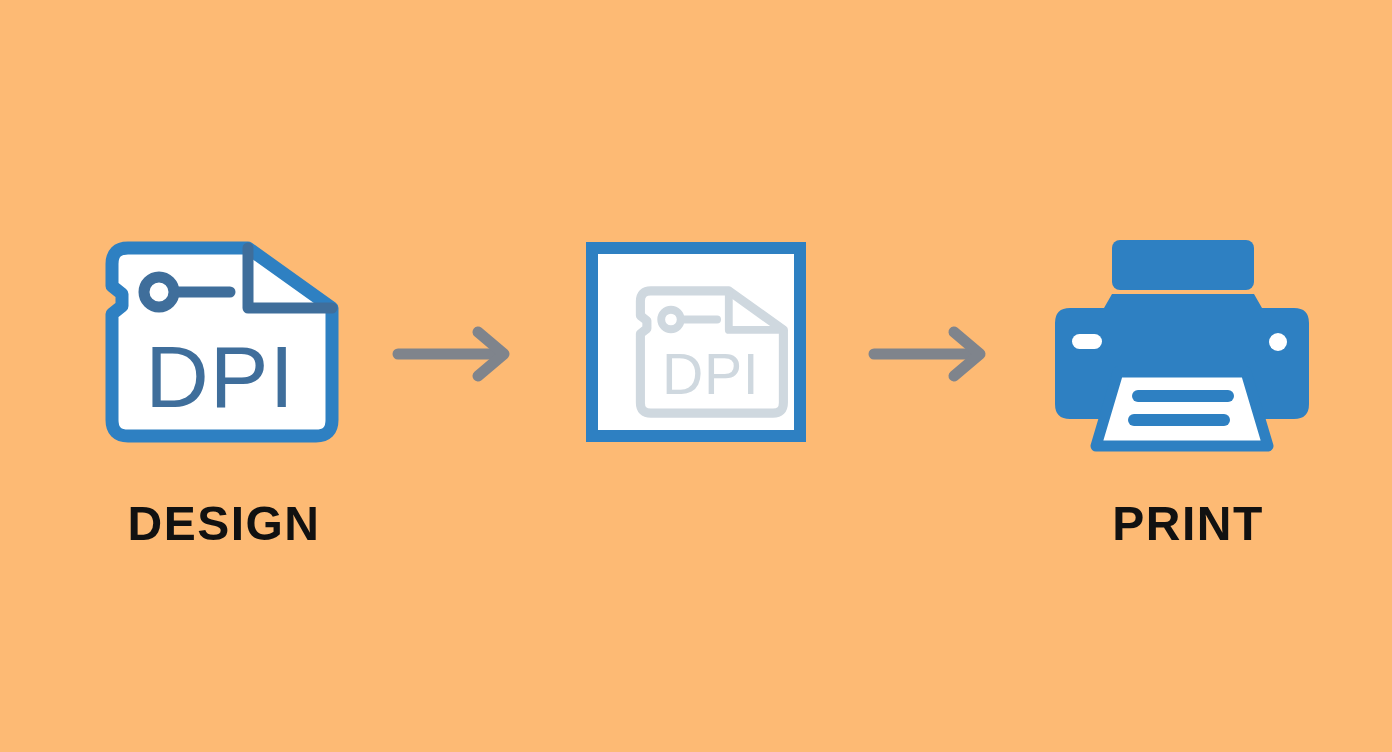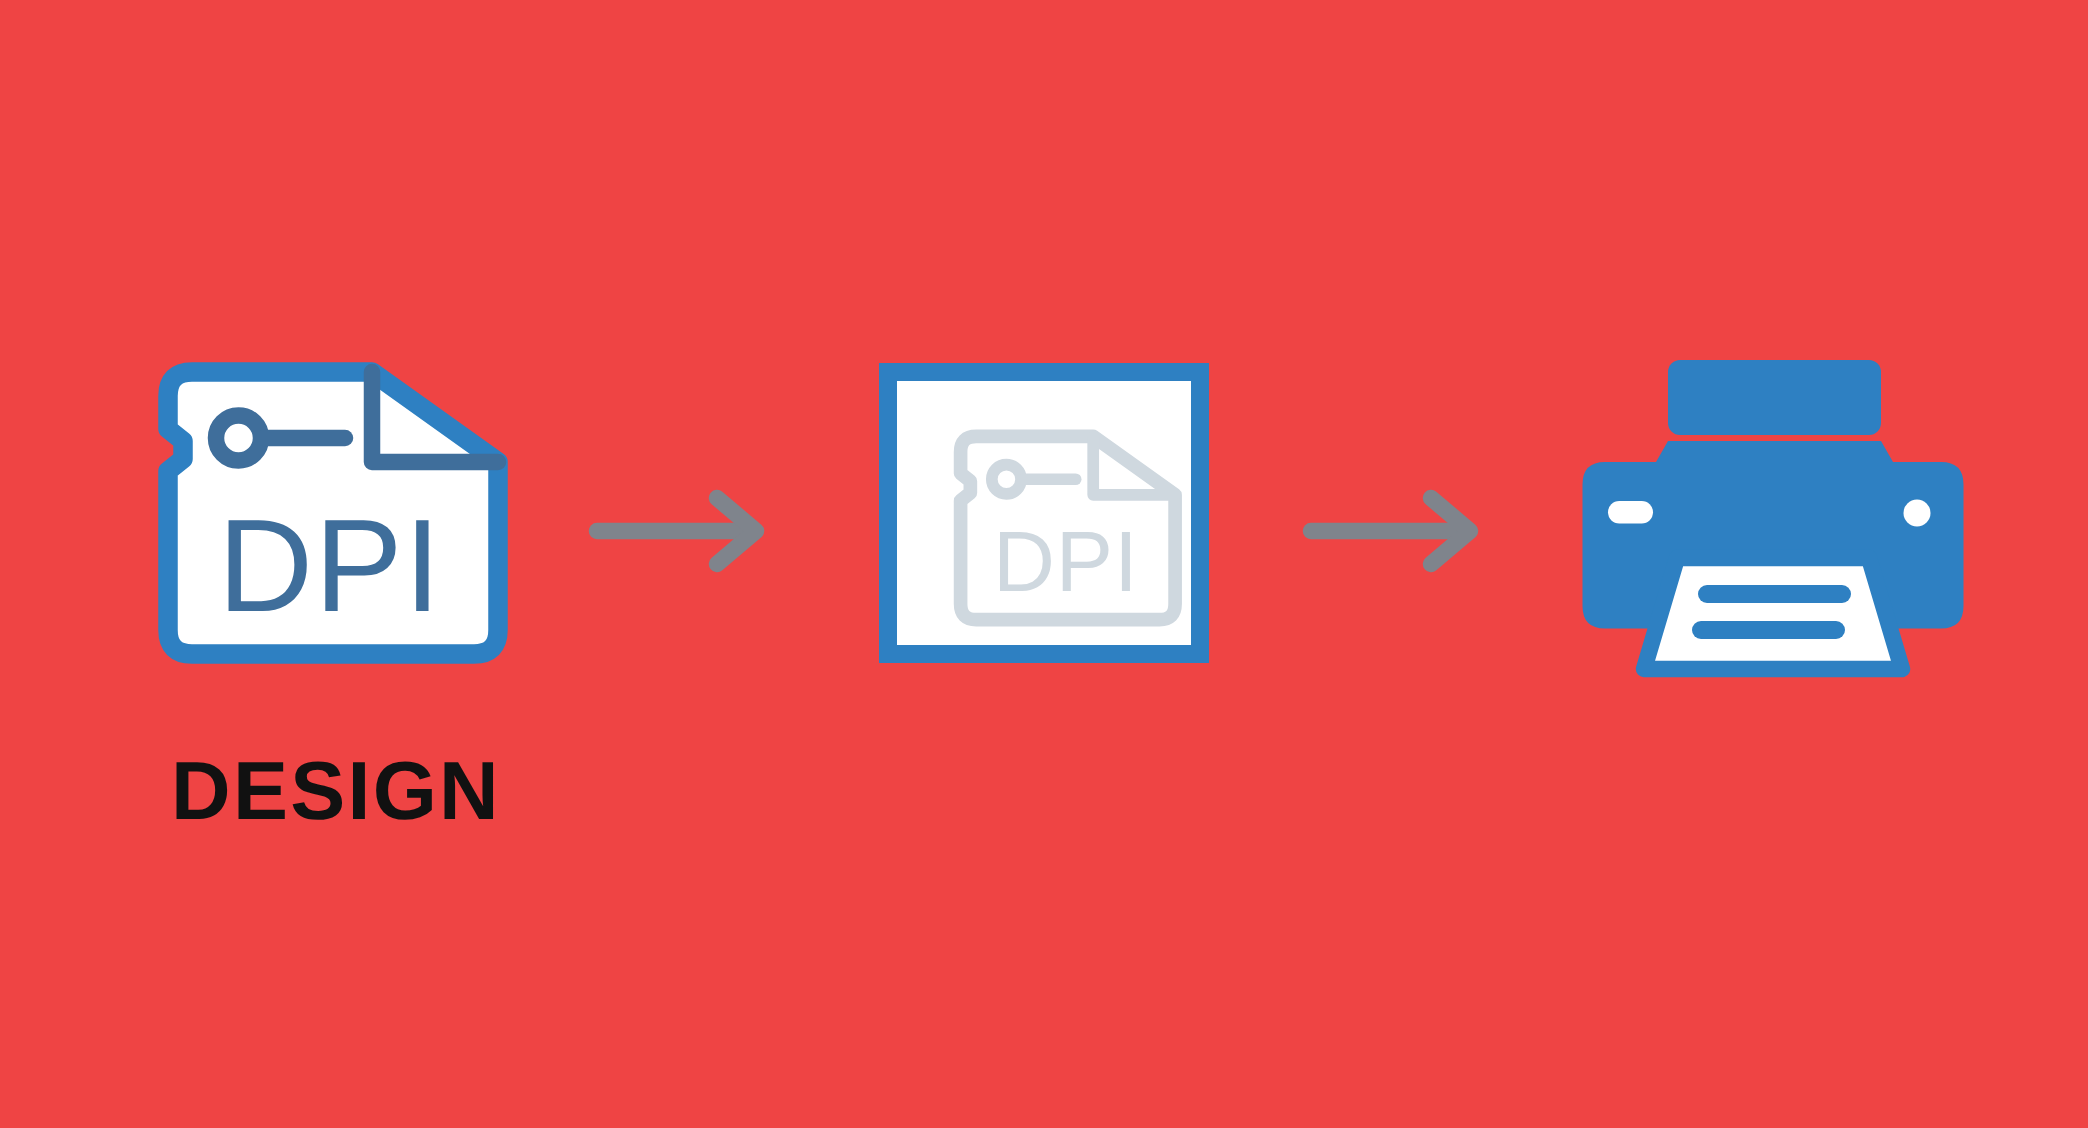--- a/index.html
+++ b/index.html
@@ -10,36 +10,36 @@
   body {
     width: 1392px;
     height: 752px;
     font-family: "Liberation Sans", sans-serif;
     overflow: hidden;
   }
   #canvas {
     position: relative;
     width: 1392px;
     height: 752px;
-    background: #ef4444;
+    background: #fdba74;
     text-decoration: underline;
   }
   .step {
     position: absolute;
     display: flex;
     flex-direction: column;
     align-items: center;
   }
   .step-icon {
     display: block;
   }
   .step-label {
     font-family: "Liberation Sans", sans-serif;
     font-weight: bold;
-    font-size: 55px;
+    font-size: 48px;
     letter-spacing: 1.5px;
     color: #111111;
     text-align: left;
     line-height: 1;
     white-space: nowrap;
   }
   .arrow {
     position: absolute;
   }
   #step-design  { left: 96px;  top: 222px; width: 256px; }
@@ -146,15 +146,16 @@
       <rect x="20" y="112" width="30" height="15" rx="7.5" fill="#ffffff"></rect>
 
       <circle cx="226" cy="120" r="9" fill="#ffffff"></circle>
 
       <path d="M 66 150 L 194 150 L 216 224 L 44 224 Z" fill="#ffffff" stroke="#2E80C2" stroke-width="11" stroke-linejoin="round"></path>
 
       <line x1="86" y1="174" x2="176" y2="174" stroke="#2E80C2" stroke-width="12" stroke-linecap="round"></line>
       <line x1="82" y1="198" x2="172" y2="198" stroke="#2E80C2" stroke-width="12" stroke-linecap="round"></line>
     </svg>
 
+    <div class="step-label" id="label-print">PRINT</div>
   </div>
 
 </div>
 
 </body></html>

